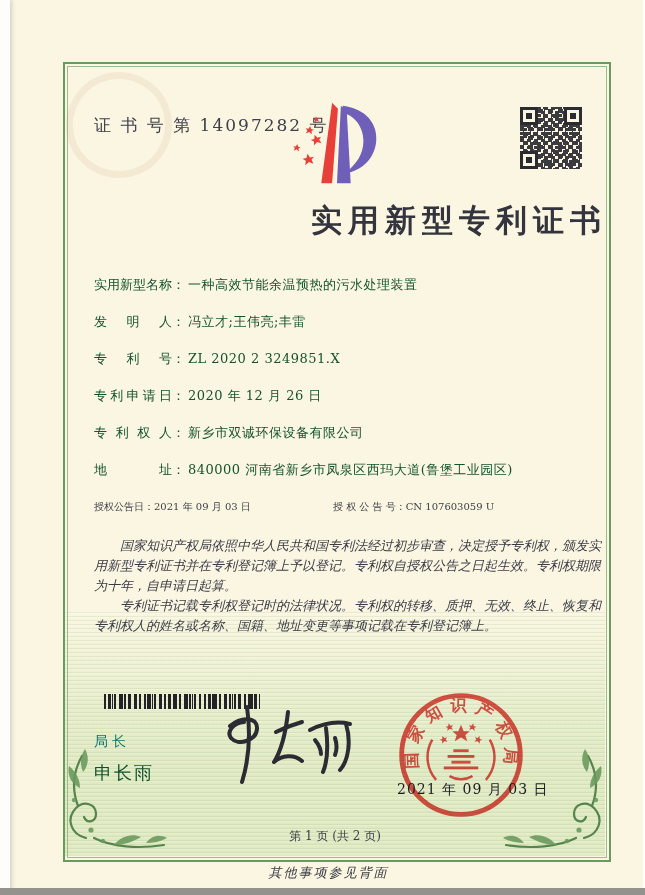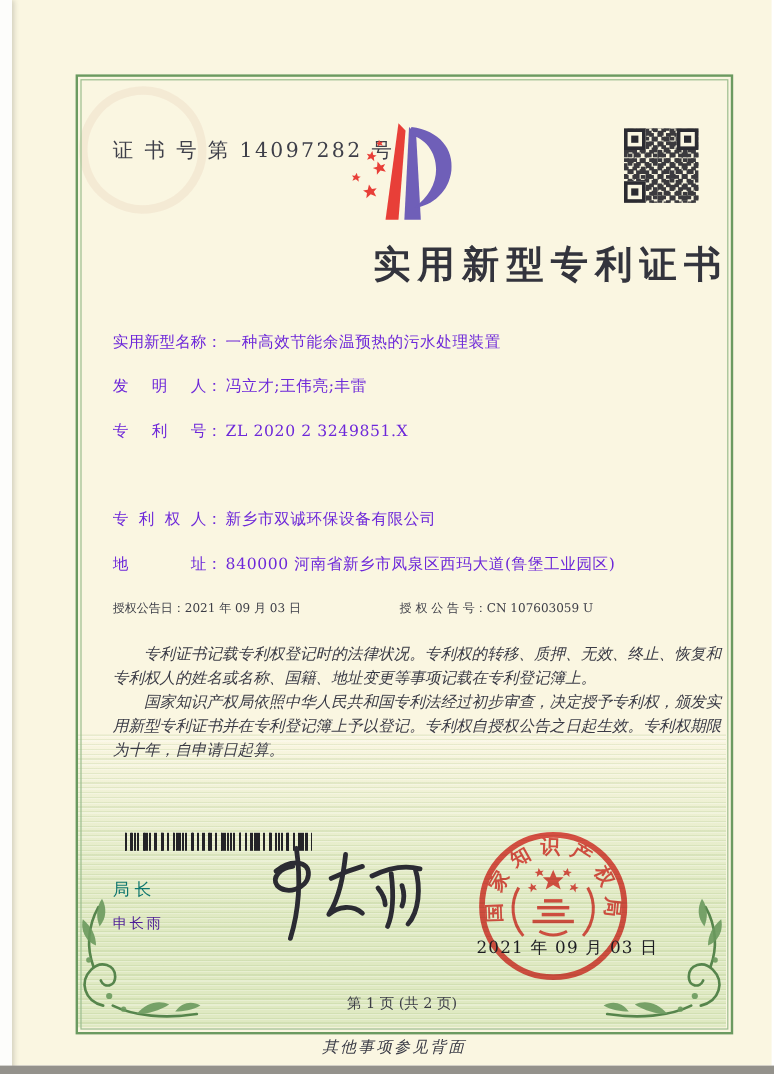--- a/index.html
+++ b/index.html
@@ -39,41 +39,41 @@
       repeating-conic-gradient(#2b2b31 0% 25%, rgba(0,0,0,0) 0% 50%) 3px 2px/10px 9px;
     opacity:.92;
   }
   .finder{position:absolute;width:12px;height:12px;border:3px solid #2b2b31;background:#faf6e1;}
   .finder::after{content:"";position:absolute;left:3px;top:3px;width:6px;height:6px;background:#2b2b31;}
   .finder.tl{left:0;top:0;} .finder.tr{right:0;top:0;} .finder.bl{left:0;bottom:0;}
 
   .title{position:absolute;left:57px;top:200px;width:544px;text-align:right;
     font-size:31px;font-weight:600;letter-spacing:6px;color:#33343d;}
 
-  .field{position:absolute;left:88px;font-size:13px;color:#6d28d9;white-space:nowrap;}
+  .field{position:absolute;left:88px;font-size:13px;color:#14532d;white-space:nowrap;}
   .flabel{display:inline-block;width:78px;text-align:justify;text-align-last:justify;vertical-align:bottom;}
   .fcolon{display:inline-block;width:10px;}
   .fvalue{display:inline-block;margin-left:6px;letter-spacing:.5px;}
   .f0{top:276px;} .f1{top:313px;} .f2{top:350px;} .f3{top:387px;} .f4{top:424px;} .f5{top:461px;}
   .grant-row{position:absolute;left:88px;top:500px;font-size:10px;color:#3d3e47;white-space:nowrap;}
   .grant-no{position:absolute;left:239px;top:0;}
 
   .body-text{position:absolute;left:88px;top:536px;width:514px;
     font-size:13px;line-height:20px;color:#3a3b46;font-style:italic;}
   .body-text p{margin:0;text-indent:2em;}
 
   .barcode{position:absolute;left:98px;top:694px;width:156px;height:15px;
     background:
       repeating-linear-gradient(90deg,#232327 0 2px,rgba(0,0,0,0) 2px 5px),
       repeating-linear-gradient(90deg,#232327 0 1px,rgba(0,0,0,0) 1px 8px),
       repeating-linear-gradient(90deg,rgba(0,0,0,0) 0 4px,#232327 4px 6px,rgba(0,0,0,0) 6px 13px);
   }
 
   .signoff-title{position:absolute;left:88px;top:733px;font-size:14px;color:#0f766e;letter-spacing:4px;}
-  .signoff-name{position:absolute;left:88px;top:761px;font-size:12px;color:#4c1d95;letter-spacing:2px;}
+  .signoff-name{position:absolute;left:88px;top:761px;font-size:18px;color:#14532d;letter-spacing:2px;}
   .signature{position:absolute;left:196px;top:700px;width:155px;height:95px;}
 
   .seal{position:absolute;left:388px;top:688px;width:134px;height:134px;opacity:.9;mix-blend-mode:multiply;}
   .seal-date{position:absolute;left:391px;top:781px;font-size:14px;color:#1c1c22;letter-spacing:1px;z-index:5;}
 
   .page-info{position:absolute;left:57px;top:828px;width:544px;text-align:center;font-size:12px;color:#3d3e47;}
   .back-note{position:absolute;left:0;top:864px;width:645px;text-align:center;font-size:13px;font-style:italic;color:#3a3b46;letter-spacing:2px;}
 </style>
 </head>
 <body>
@@ -149,37 +149,40 @@
 
   <div class="field f0">
     <span class="flabel">实用新型名称</span><span class="fcolon">：</span><span class="fvalue">一种高效节能余温预热的污水处理装置</span>
   </div>
   <div class="field f1">
     <span class="flabel">发明人</span><span class="fcolon">：</span><span class="fvalue">冯立才;王伟亮;丰雷</span>
   </div>
   <div class="field f2">
     <span class="flabel">专利号</span><span class="fcolon">：</span><span class="fvalue">ZL 2020 2 3249851.X</span>
   </div>
+  <div class="field f3">
+    <span class="flabel">专利申请日</span><span class="fcolon">：</span><span class="fvalue">2020 年 12 月 26 日</span>
+  </div>
   <div class="field f4">
     <span class="flabel">专利权人</span><span class="fcolon">：</span><span class="fvalue">新乡市双诚环保设备有限公司</span>
   </div>
   <div class="field f5">
     <span class="flabel">地址</span><span class="fcolon">：</span><span class="fvalue">840000 河南省新乡市凤泉区西玛大道(鲁堡工业园区)</span>
   </div>
 
   <div class="grant-row">
     <span>授权公告日</span><span>：</span><span>2021 年 09 月 03 日</span>
     <span class="grant-no">
       <span>授 权 公 告 号</span><span>：</span><span>CN 107603059 U</span>
     </span>
   </div>
 
   <div class="body-text">
+    <p>国家知识产权局依照中华人民共和国专利法经过初步审查，决定授予专利权，颁发实用新型专利证书并在专利登记簿上予以登记。专利权自授权公告之日起生效。专利权期限为十年，自申请日起算。</p>
     <p>专利证书记载专利权登记时的法律状况。专利权的转移、质押、无效、终止、恢复和专利权人的姓名或名称、国籍、地址变更等事项记载在专利登记簿上。</p>
-    <p>国家知识产权局依照中华人民共和国专利法经过初步审查，决定授予专利权，颁发实用新型专利证书并在专利登记簿上予以登记。专利权自授权公告之日起生效。专利权期限为十年，自申请日起算。</p>
   </div>
 
   <div class="barcode"></div>
 
   <div class="signoff-title">局长</div>
   <div class="signoff-name">申长雨</div>
 
   <svg class="signature" viewBox="0 0 155 95">
     <g stroke="#2b2b33" stroke-width="4" fill="none" stroke-linecap="round" stroke-linejoin="round">
       <path d="M28,26 C40,16 56,17 55,29 C54,41 36,46 29,38 C24,31 32,23 42,22"></path>

